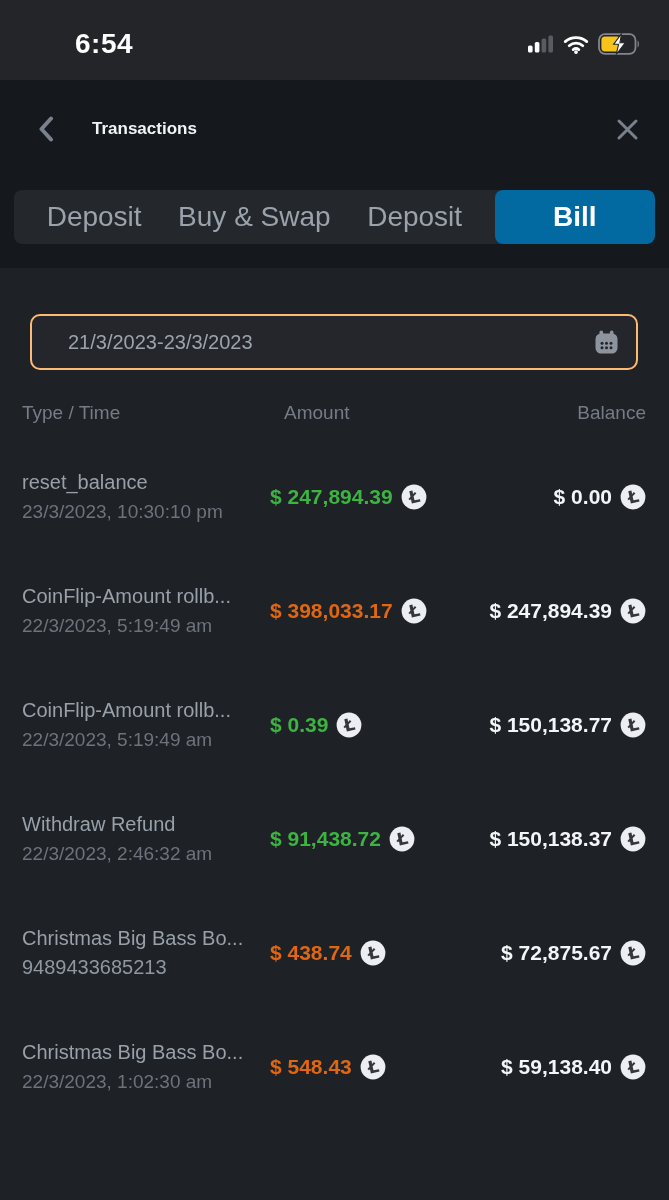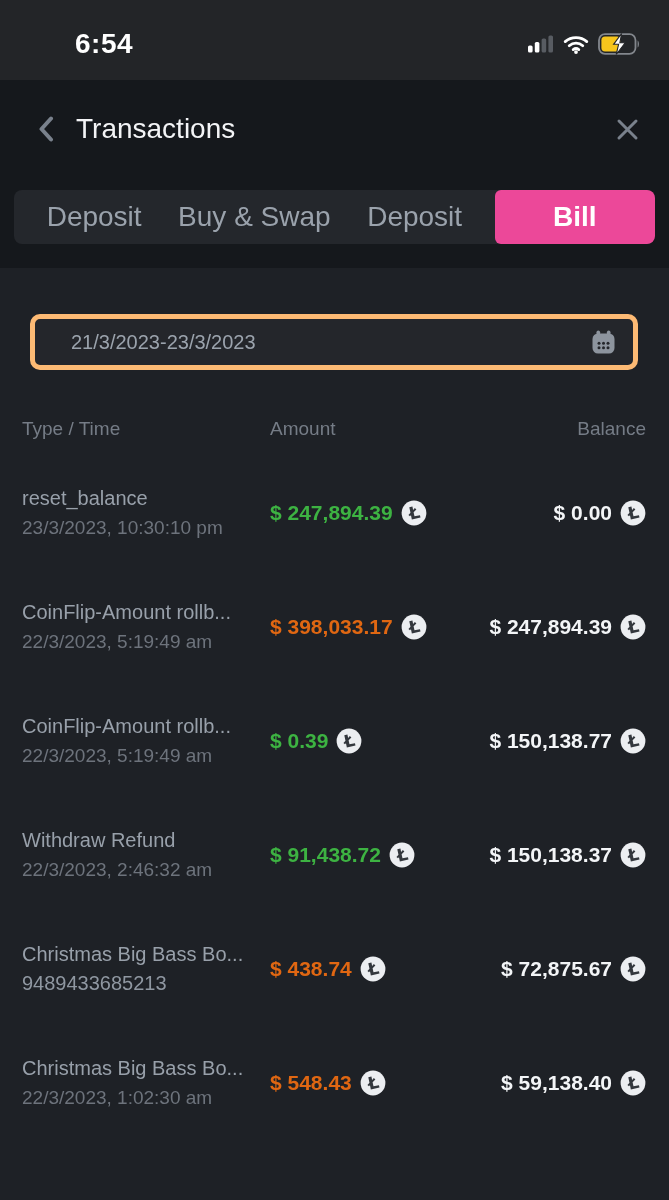--- a/index.html
+++ b/index.html
@@ -20,53 +20,53 @@
     padding:8px 28px 0 75px;
     text-align:right;
   }
   .status-time { color:#ffffff; font-size:28px; font-weight:bold; letter-spacing:.5px; }
   .status-icons { display:flex; align-items:center; gap:9px; }
 
   
   .header-section { background:#15181c; flex:0 0 188px; padding-top:22px; }
   .nav-header { height:54px; display:flex; align-items:center; padding:0 26px 0 36px; }
   .back-btn { background:none; border:none; padding:4px 2px; cursor:pointer; display:flex; }
-  .page-title { color:#f3f4f6; font-size:28px; font-weight:normal; margin-left:20px; flex:1; }
+  .page-title { color:#f3f4f6; font-size:17px; font-weight:bold; margin-left:36px; flex:1; }
   .close-btn { background:none; border:none; padding:4px; cursor:pointer; display:flex; }
 
   .tabs {
     margin:34px 14px 0; height:54px;
     background:#24272c; border-radius:8px;
     display:flex; overflow:hidden;
   }
   .tab {
     flex:1; display:flex; align-items:center; justify-content:center;
     color:#9aa2ac; font-size:28px; border-radius:8px; cursor:pointer;
     user-select:none;
   }
-  .tab.active { background:#ec4899; color:#ffffff; font-weight:bold;border-radius:6px; }
+  .tab.active { background:#0369a1; color:#ffffff; font-weight:bold; }
 
   
   .content { flex:1; background:#1e2126; padding-top:46px; }
 
   .filters { display:flex; margin:0 31px 0 30px; gap:15px; height:56px; }
   .date-field {
-    flex:1; background:#24262b; border:5px solid #fdba74; border-radius:10px;
+    flex:1; background:#24262b; border:2px solid #fdba74; border-radius:10px;
     display:flex; align-items:center; justify-content:space-between;
     padding:0 16px 0 36px; color:#9ba3ad; font-size:20px; cursor:pointer;
   }
   .all-field {
     width:223px; flex:0 0 223px; background:#1a1c21; border-radius:10px;
     display:flex; align-items:center; justify-content:space-between;
     padding:0 24px 0 30px; color:#8d949e; font-size:21px; cursor:pointer;
   }
 
   .table-head {
-    display:flex; margin-top:48px; padding:0 23px 0 22px;
-    color:#757c86; font-size:19px;
+    display:flex; margin-top:32px; padding:0 23px 0 22px;
+    color:#757c86; font-size:19px;gap:14px;
   }
   .th-type { width:248px; }
   .th-amount { width:196px; }
   .th-balance { flex:1; text-align:right; }
 
   .rows { margin-top:44px; }
   .row { display:flex; align-items:center; padding:0 23px 0 22px; margin-bottom:56px; }
   .row-left { width:248px; overflow:hidden; padding-right:8px; }
   .row-type { color:#98a0aa; font-size:20px; line-height:29px; white-space:nowrap; }
   .row-id   { color:#8f97a1; font-size:20px; line-height:29px; white-space:nowrap; }

